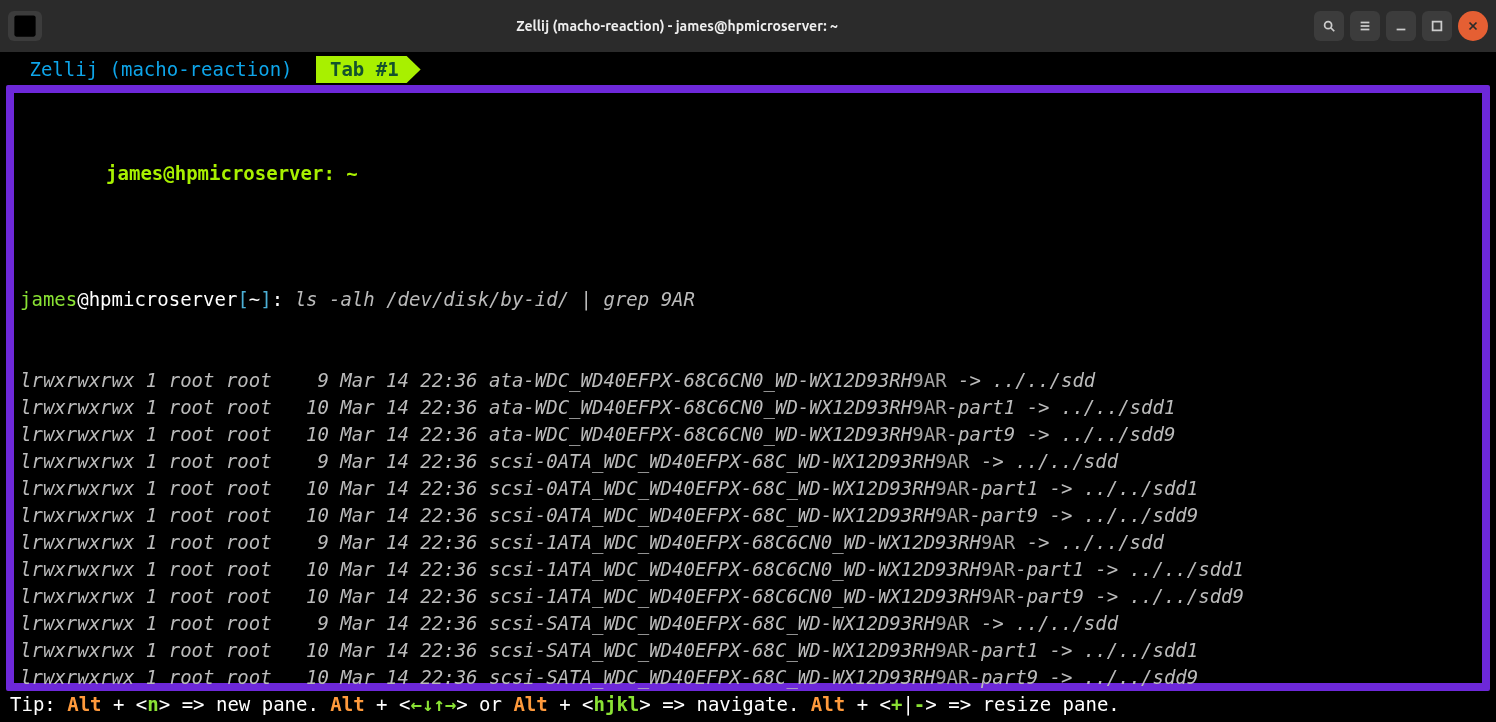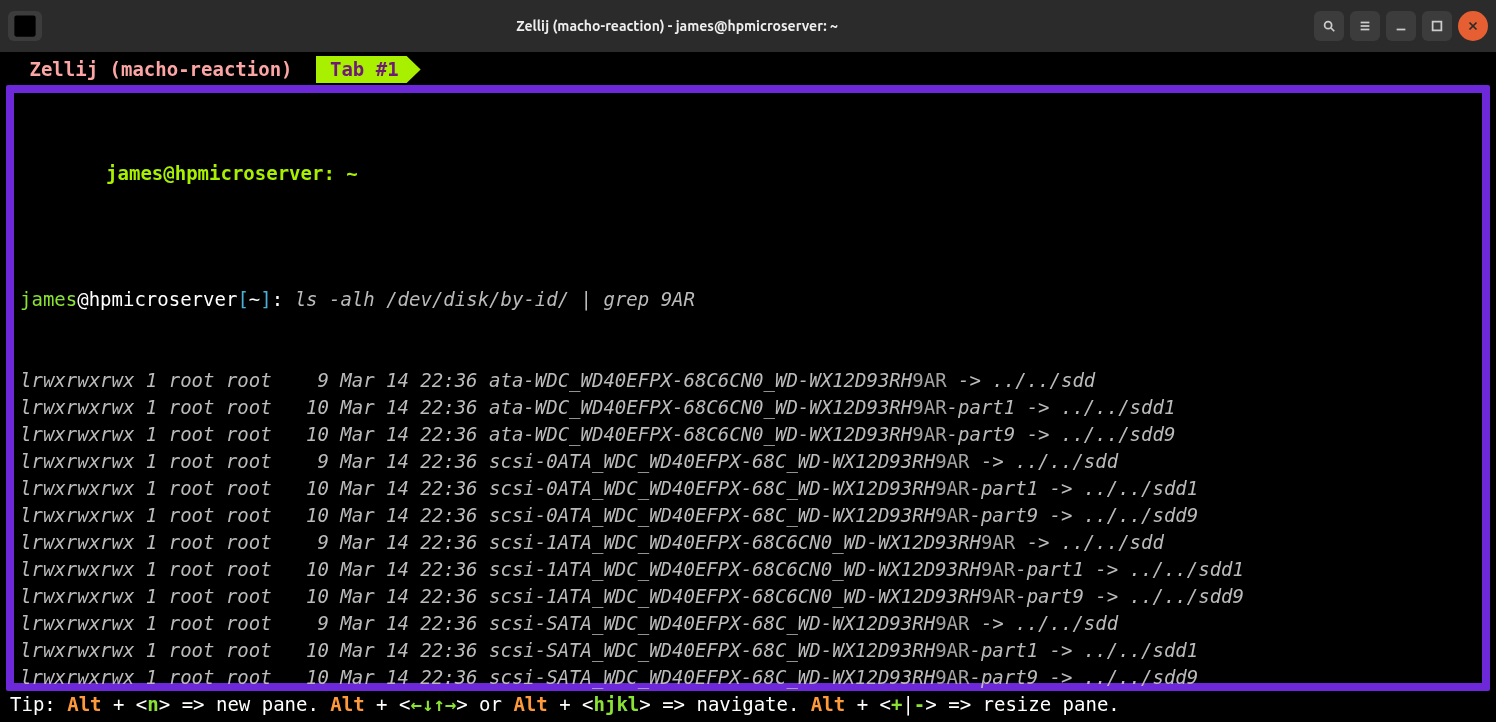--- a/index.html
+++ b/index.html
@@ -63,27 +63,27 @@
     line-height: 27px;
     white-space: pre;
     font-size: 19px;
   }
   .tabbar {
     display: flex;
     align-items: center;
     height: 27px;
   }
   .session-label {
-    font-weight: bold;
-    color: #fca5a5;
+    font-weight: normal;
+    color: #0ea5e9;
     padding: 0 12px;
   }
   .tab-active {
     background: #a8f000;
-    color: #701a75;
+    color: #14532d;
     font-weight: bold;
     padding: 0 22px 0 14px;
     height: 27px;
     line-height: 27px;
     clip-path: polygon(0 0,calc(100% - 14px) 0,100% 50%,calc(100% - 14px) 100%,0 100%);
   }
   .pane {
     flex: 1;
     border: 8px solid #6d28d9;
     border-radius: 2px;

